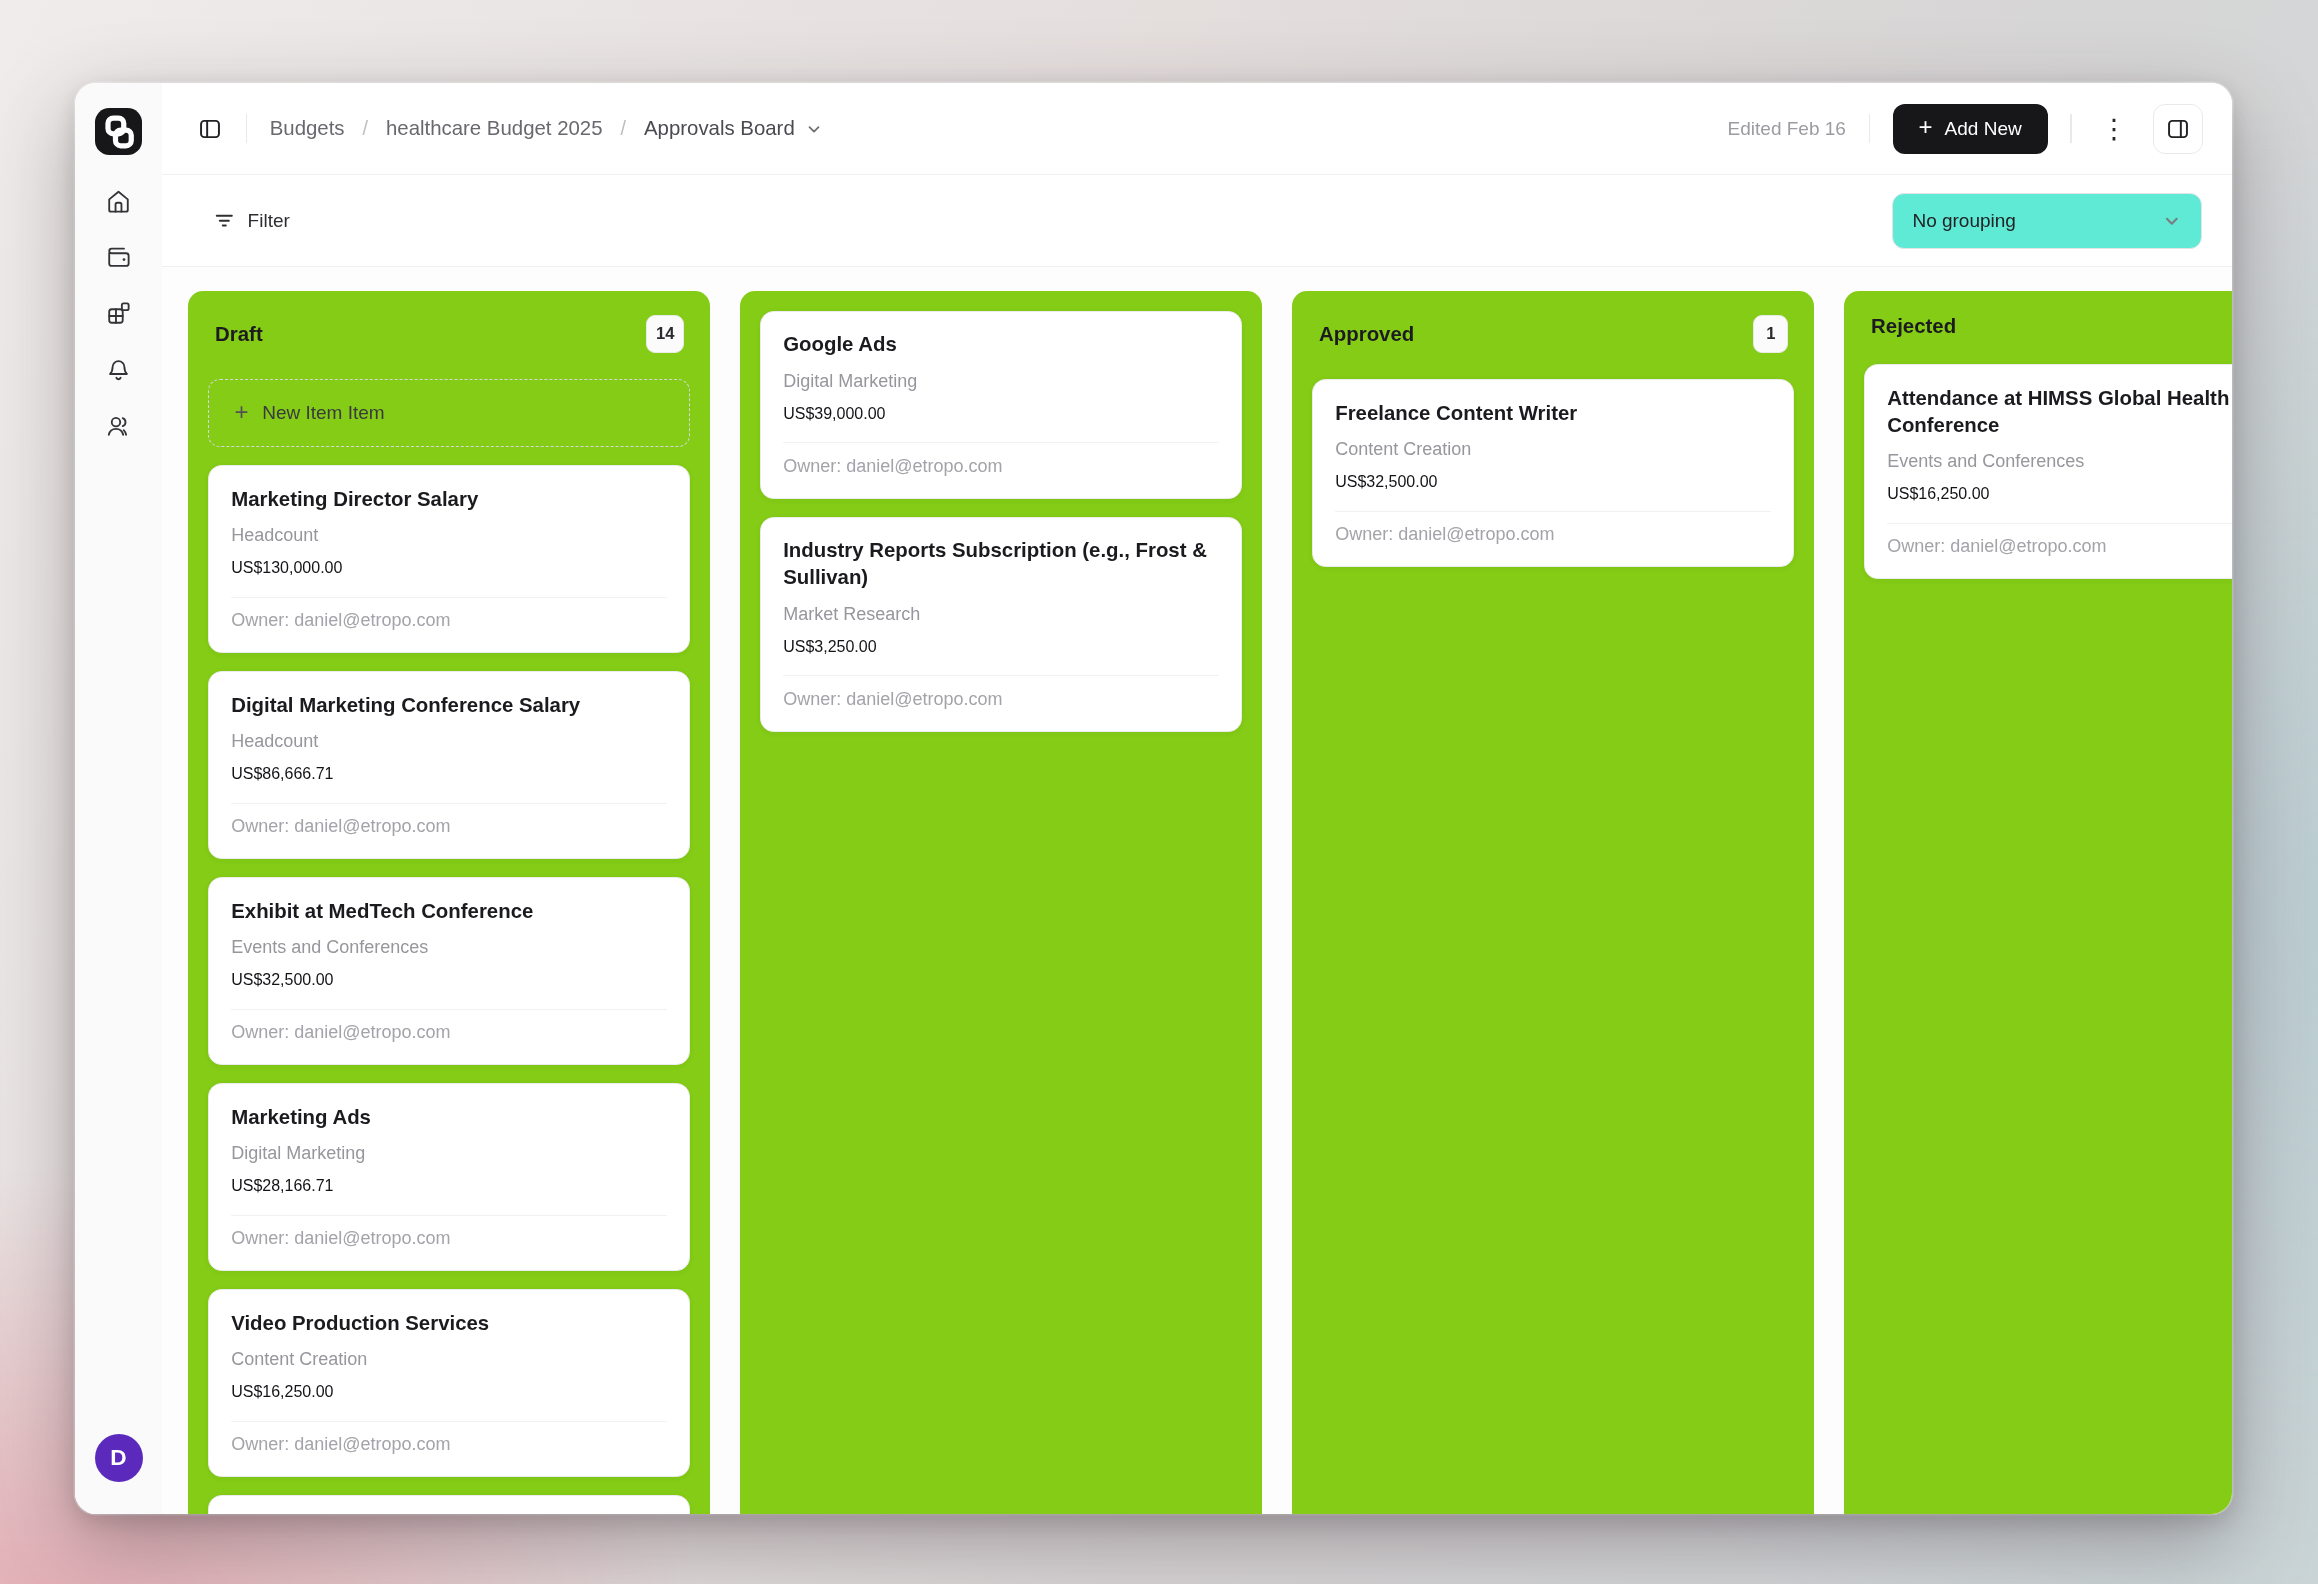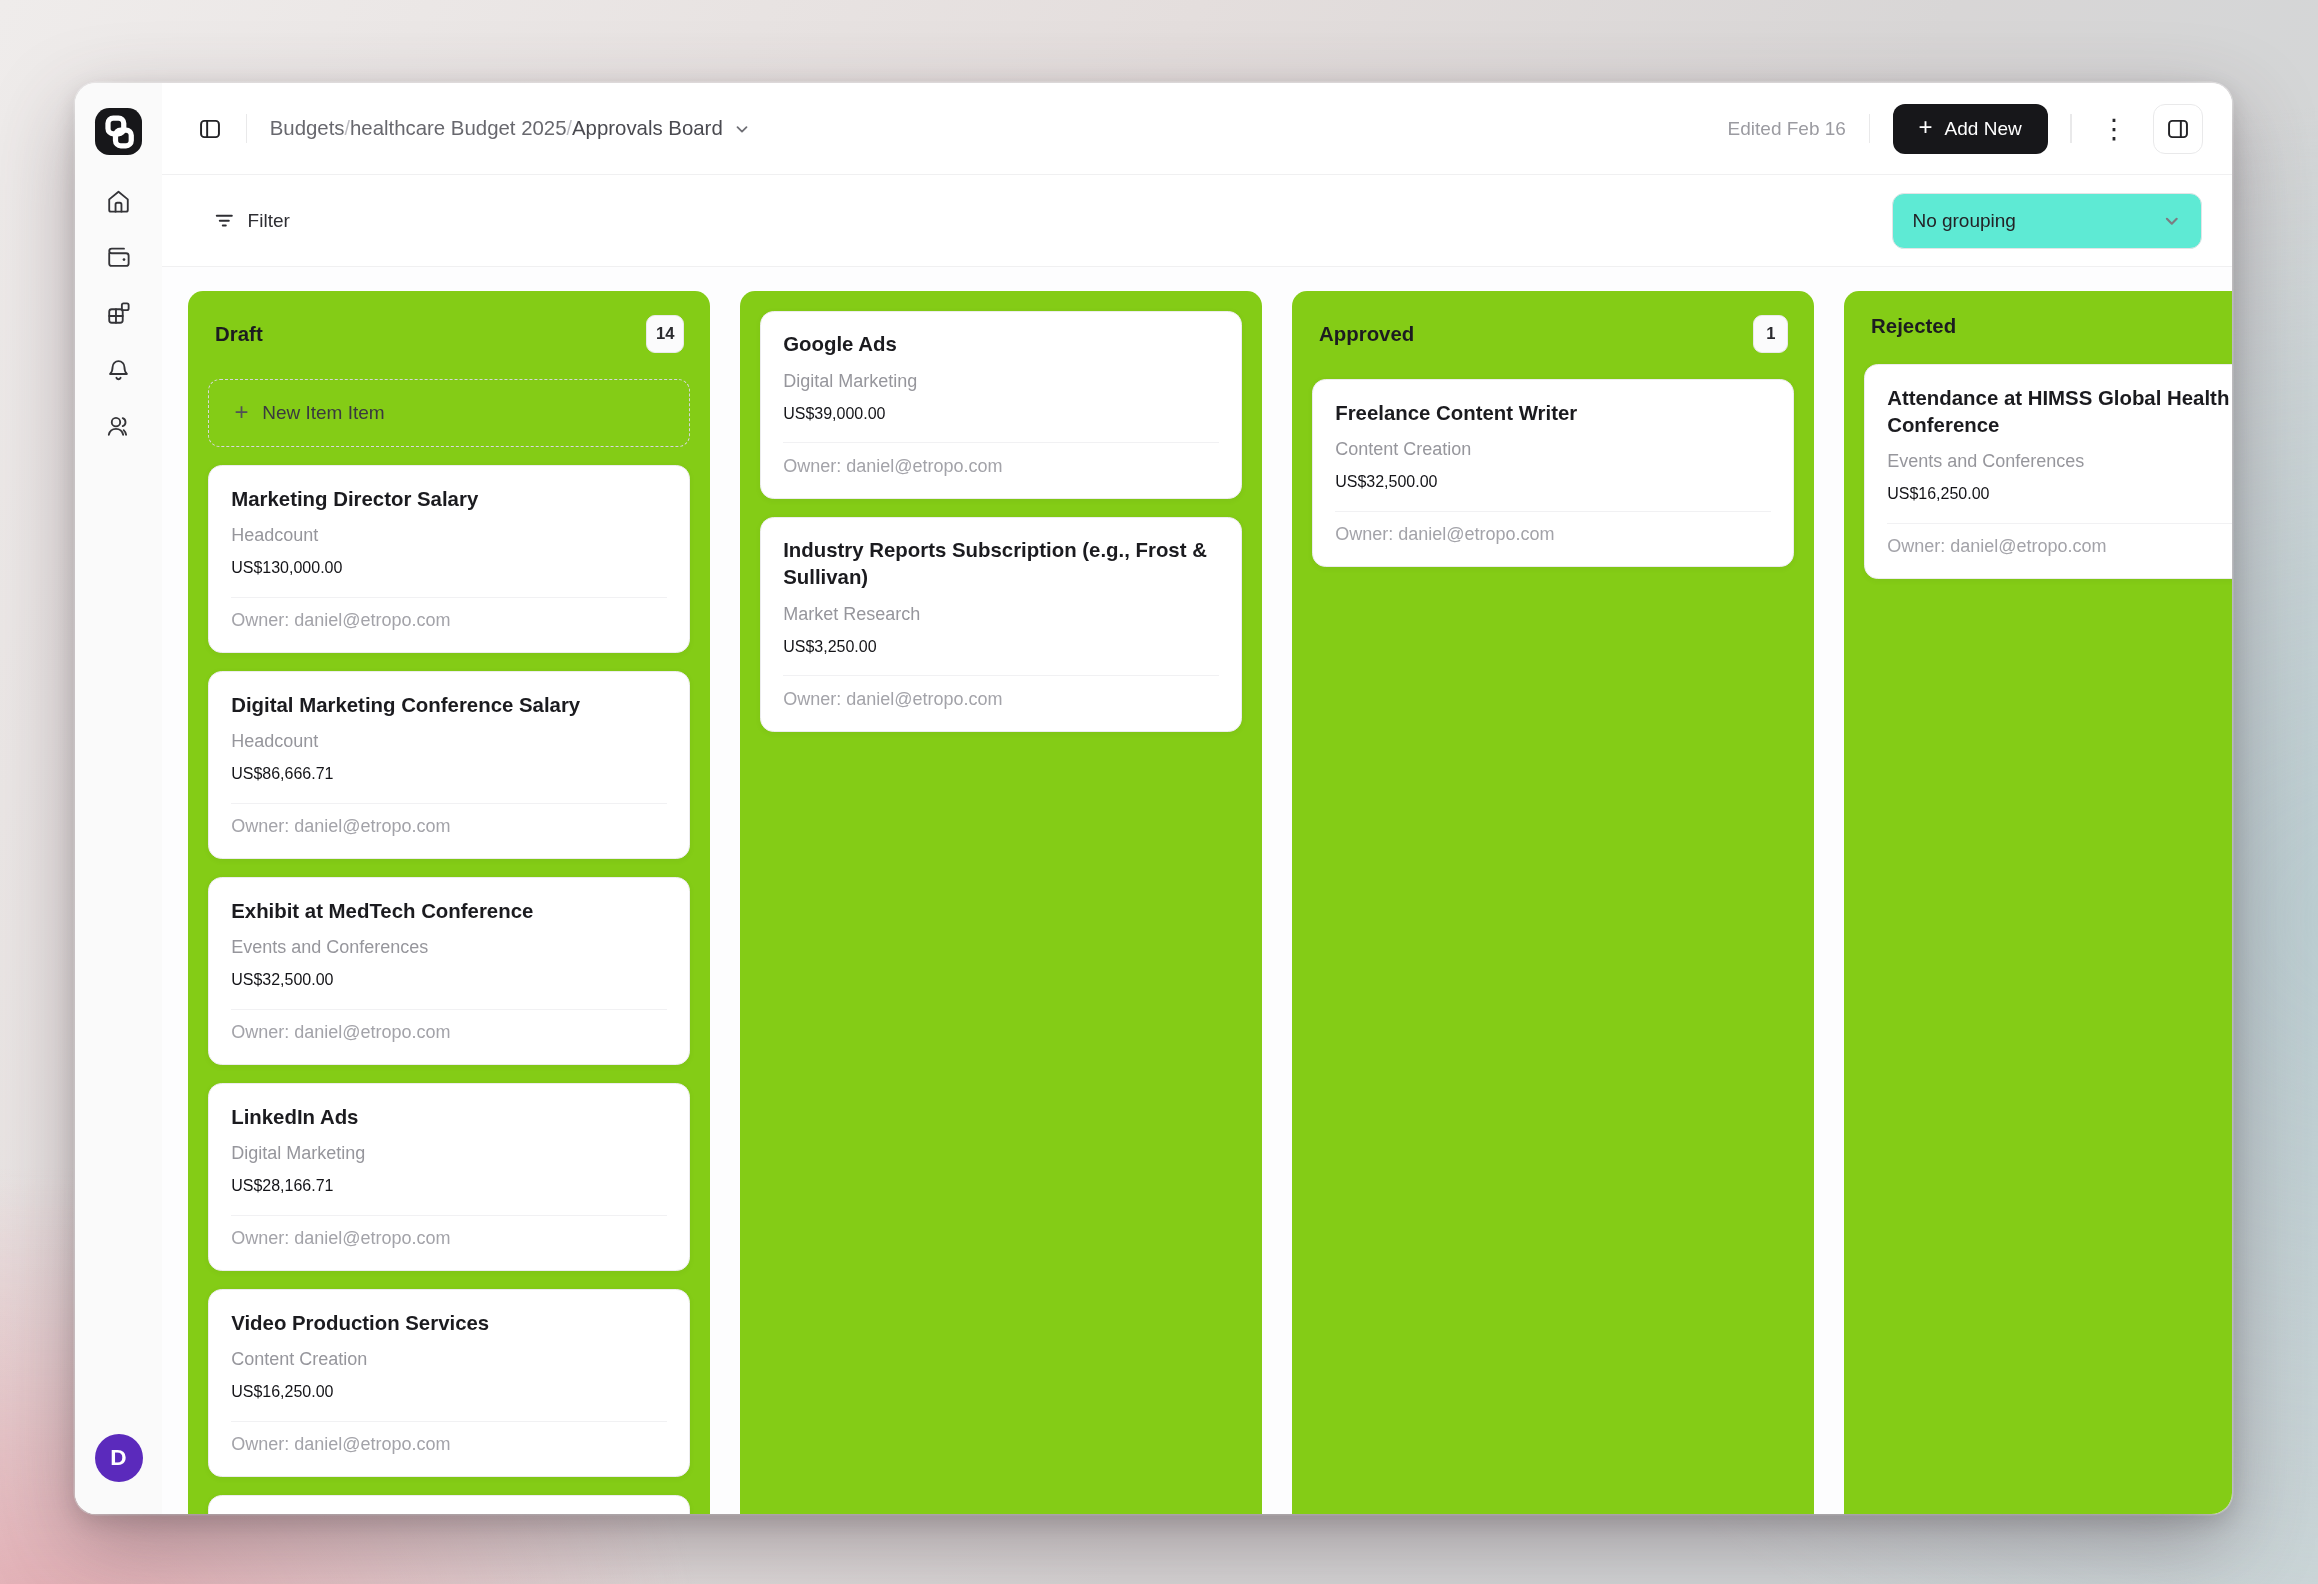--- a/index.html
+++ b/index.html
@@ -22,21 +22,21 @@
   .nav{display:flex;flex-direction:column;gap:29px;margin-top:33px;align-items:center;}
   .nav-btn{width:27px;height:27px;display:flex;align-items:center;justify-content:center;cursor:pointer;}
   .nav-btn svg{width:27px;height:27px;stroke:#343438;fill:none;stroke-width:2.2;stroke-linecap:round;stroke-linejoin:round;}
   .avatar{position:absolute;bottom:32px;left:50%;transform:translateX(-50%);width:48px;height:48px;border-radius:50%;display:flex;align-items:center;justify-content:center;color:#fff;font-size:22.6px;font-weight:700;}
   
   .main{position:absolute;left:87px;top:0;right:0;bottom:0;display:flex;flex-direction:column;}
   .topbar{height:91px;flex:0 0 91px;display:flex;align-items:center;padding:0 29px 0 35px;border-bottom:1.5px solid #f0f0f1;background:#fff;}
   .icon-btn{display:flex;align-items:center;justify-content:center;cursor:pointer;background:none;border:none;padding:0;}
   .icon-btn svg{stroke:#222226;fill:none;stroke-width:2.4;stroke-linecap:round;stroke-linejoin:round;}
   .vdiv{width:1.5px;height:29px;background:#e9e9ea;margin:0 22.6px;}
-  .crumbs{display:flex;align-items:center;font-size:20.4px;color:#68686e;}
+  .crumbs{display:flex;align-items:center;gap:18px;font-size:20.4px;color:#68686e;}
   .crumb{cursor:pointer;white-space:nowrap;}
   .crumb.current{color:#4a4a50;display:flex;align-items:center;gap:10.6px;}
   .crumb-sep{color:#bcbcc2;font-size:19.6px;}
   .spacer{flex:1;}
   .edited{font-size:19px;color:#9b9ba1;white-space:nowrap;}
   .btn-add{height:50px;background:#17171a;color:#fff;border:none;border-radius:12px;display:flex;align-items:center;gap:12px;padding:0 26px;font-size:19px;font-weight:500;font-family:inherit;cursor:pointer;white-space:nowrap;}
   .btn-add .plus{font-size:24px;font-weight:400;line-height:1;margin-top:-2.3px;}
   .kebab{font-size:27px;color:#27272b;cursor:pointer;padding:0 6px;user-select:none;}
   .btn-panel{width:50px;height:50px;border:1.5px solid #e9e9ea;border-radius:12px;background:#fff;}
   
@@ -188,21 +188,21 @@
               <div class="card-owner">Owner: daniel@etropo.com</div>
             </div>
             <div class="card">
               <div class="card-title">Exhibit at MedTech Conference</div>
               <div class="card-cat">Events and Conferences</div>
               <div class="card-amount">US$32,500.00</div>
               <div class="card-div"></div>
               <div class="card-owner">Owner: daniel@etropo.com</div>
             </div>
             <div class="card">
-              <div class="card-title">LinkedIn Ads</div>
+              <div class="card-title">Marketing Ads</div>
               <div class="card-cat">Digital Marketing</div>
               <div class="card-amount">US$28,166.71</div>
               <div class="card-div"></div>
               <div class="card-owner">Owner: daniel@etropo.com</div>
             </div>
             <div class="card">
               <div class="card-title">Video Production Services</div>
               <div class="card-cat">Content Creation</div>
               <div class="card-amount">US$16,250.00</div>
               <div class="card-div"></div>

